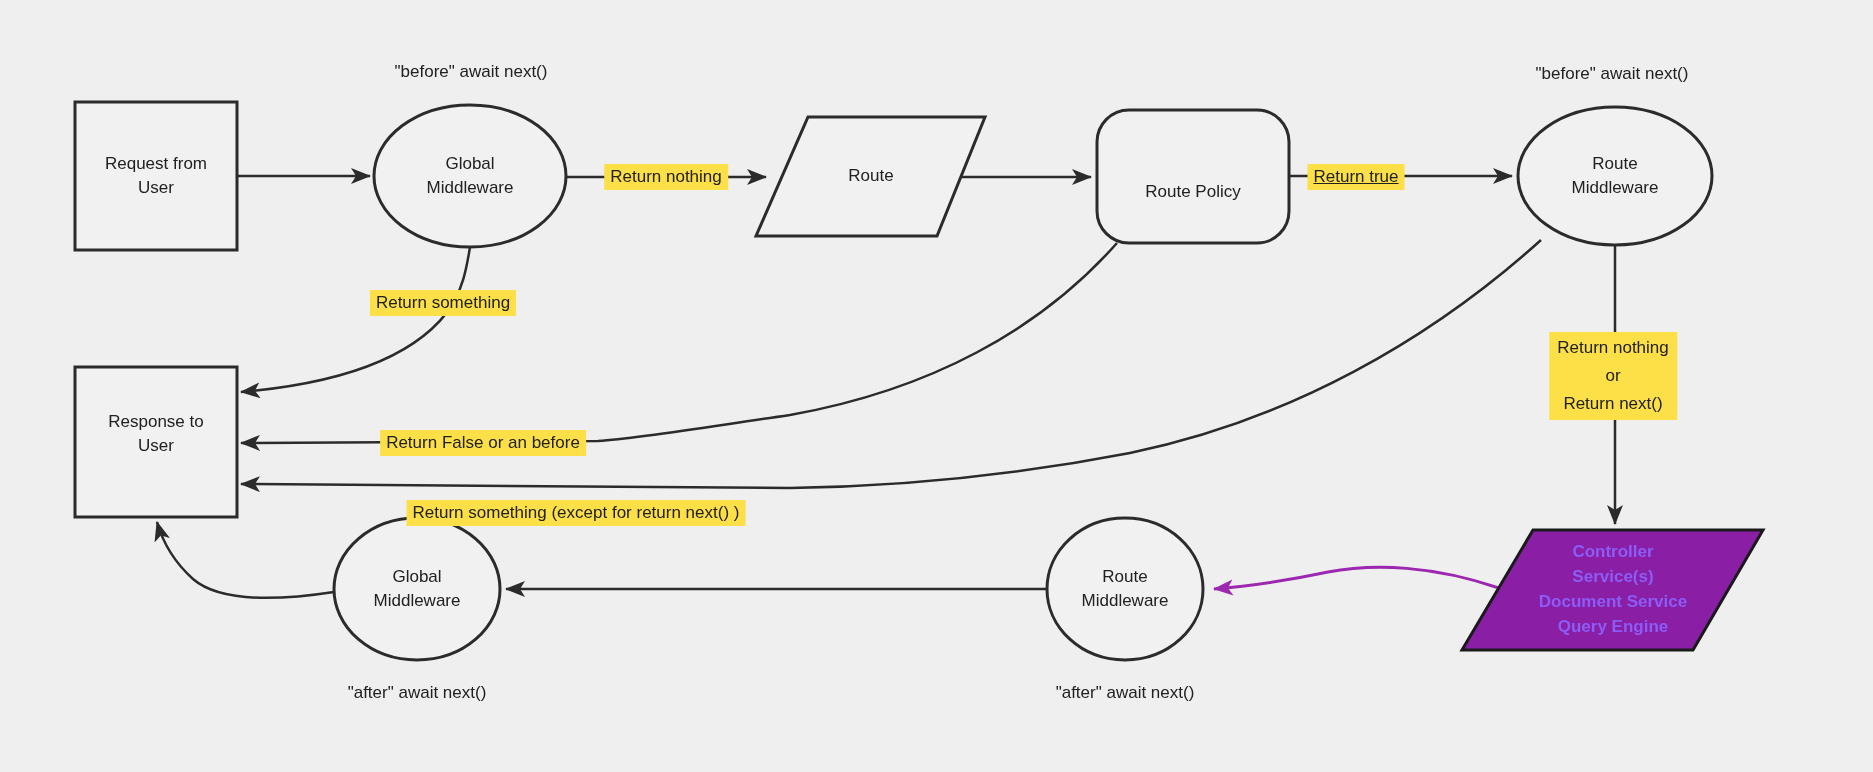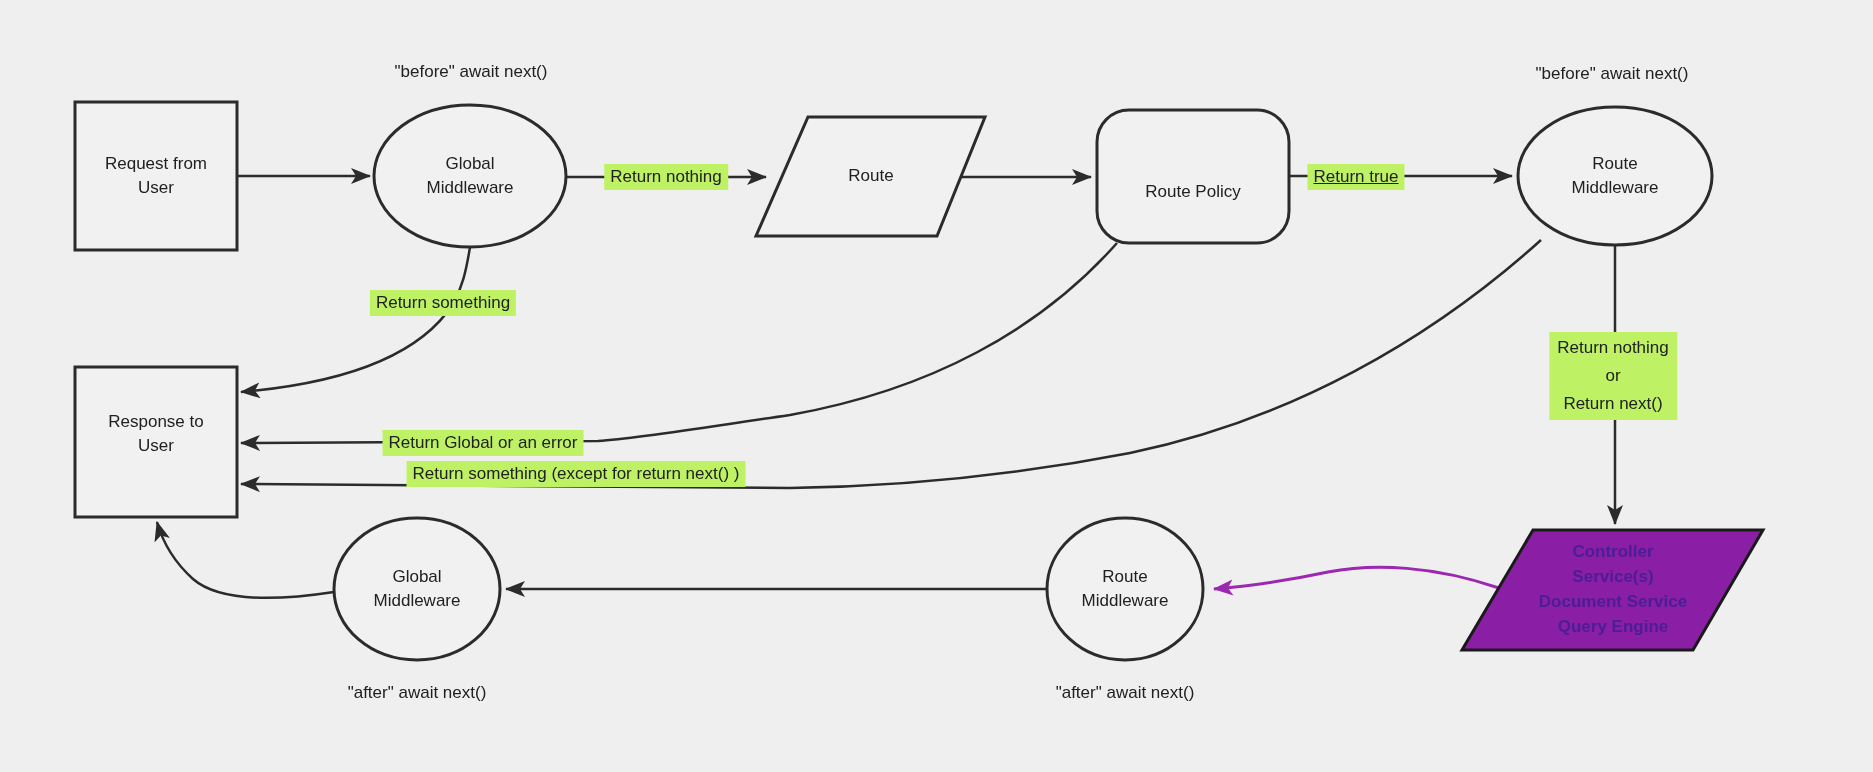--- a/index.html
+++ b/index.html
@@ -15,31 +15,31 @@
   .lbl{
     position:absolute;
     transform:translate(-50%,-50%);
     text-align:center;
     font-size:17px;
     line-height:24px;
     white-space:pre-line;
     color:#212121;
   }
   .edge-lbl{
-    background:#bef264;
+    background:#fde047;
     padding:1px 6px;
     white-space:nowrap;
   }
   .edge-lbl.multi{
     white-space:pre-line;
     line-height:28px;
     padding:2px 8px;
   }
   .purple-lbl{
-    color:#4c1d95;
+    color:#8b5cf6;
     font-weight:bold;
     font-size:17px;
     line-height:25px;
   }
   .annot{white-space:nowrap;}
 </style>
 </head>
 <body>
 
 <div class="diagram">
@@ -101,19 +101,19 @@
 Middleware</div>
 
   <div class="lbl annot" style="left:471px;top:72px;">"before" await next()</div>
   <div class="lbl annot" style="left:1612px;top:74px;">"before" await next()</div>
   <div class="lbl annot" style="left:417px;top:693px;">"after" await next()</div>
   <div class="lbl annot" style="left:1125px;top:693px;">"after" await next()</div>
 
   <div class="lbl edge-lbl" style="left:666px;top:177px;">Return nothing</div>
   <div class="lbl edge-lbl" style="left:1356px;top:177px;text-decoration:underline;">Return true</div>
   <div class="lbl edge-lbl" style="left:443px;top:303px;">Return something</div>
-  <div class="lbl edge-lbl" style="left:483px;top:443px;">Return Global or an error</div>
-  <div class="lbl edge-lbl" style="left:576px;top:474px;text-align:center;">Return something (except for return next() )</div>
+  <div class="lbl edge-lbl" style="left:483px;top:443px;">Return False or an before</div>
+  <div class="lbl edge-lbl" style="left:576px;top:513px;text-align:center;">Return something (except for return next() )</div>
   <div class="lbl edge-lbl multi" style="left:1613px;top:376px;">Return nothing
 or
 Return next()</div>
 
 </div>
 
 </body></html>

